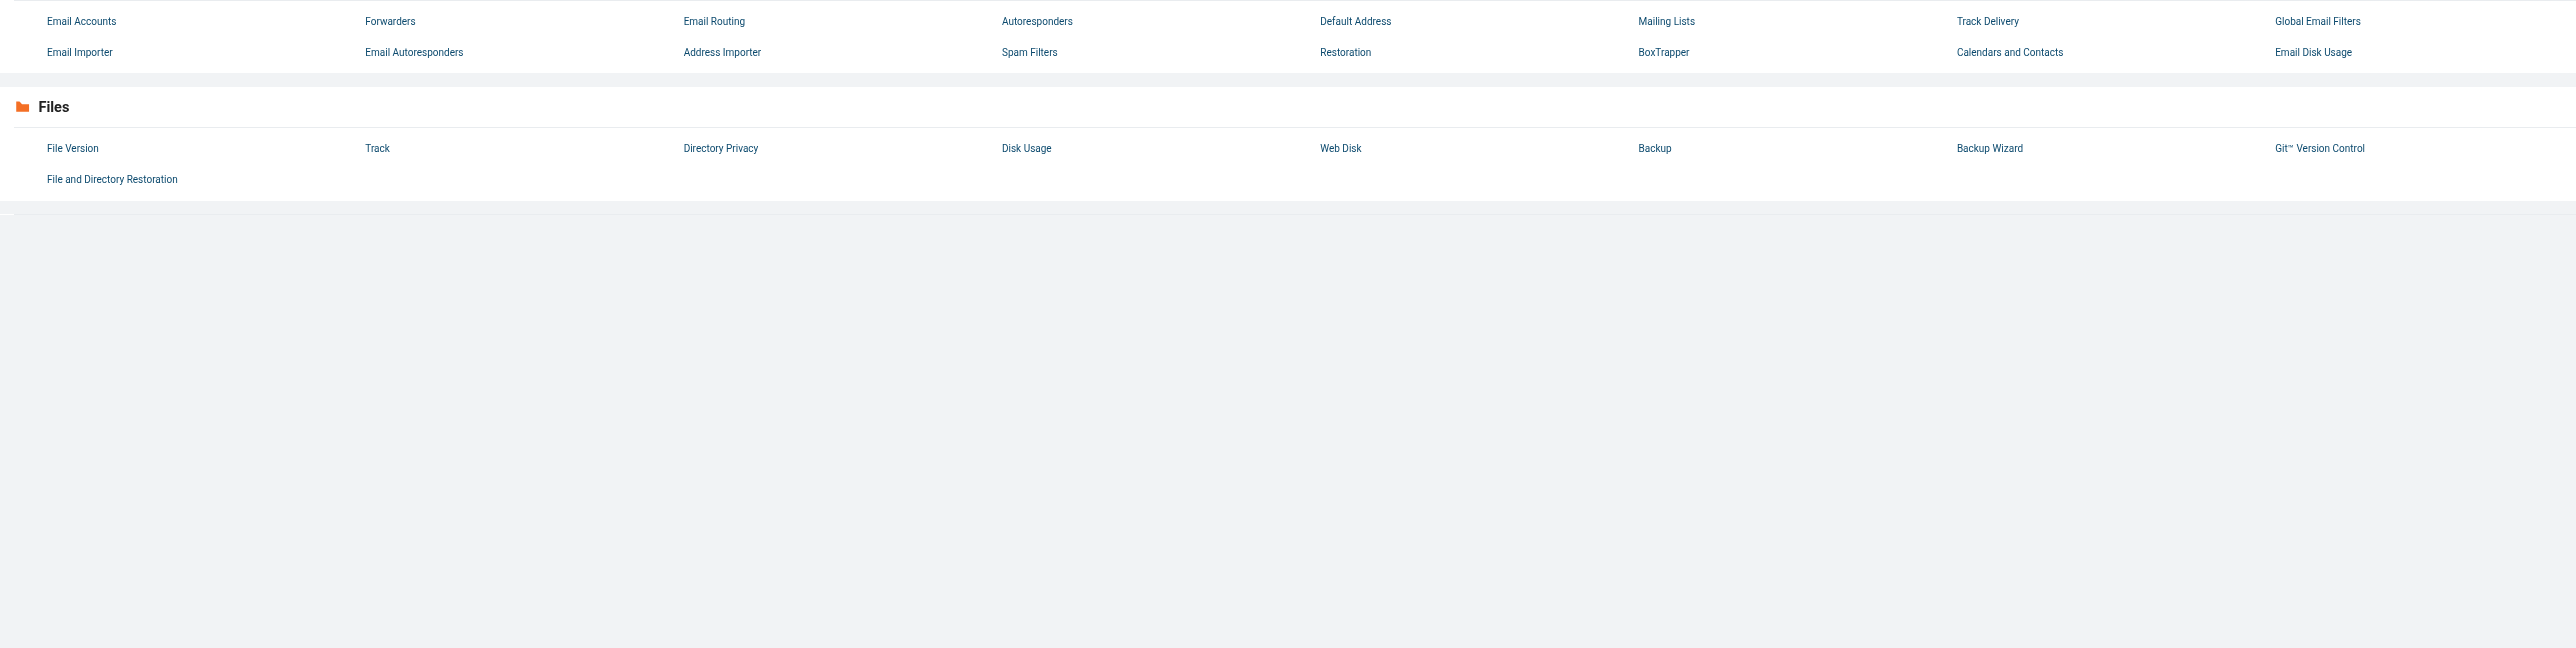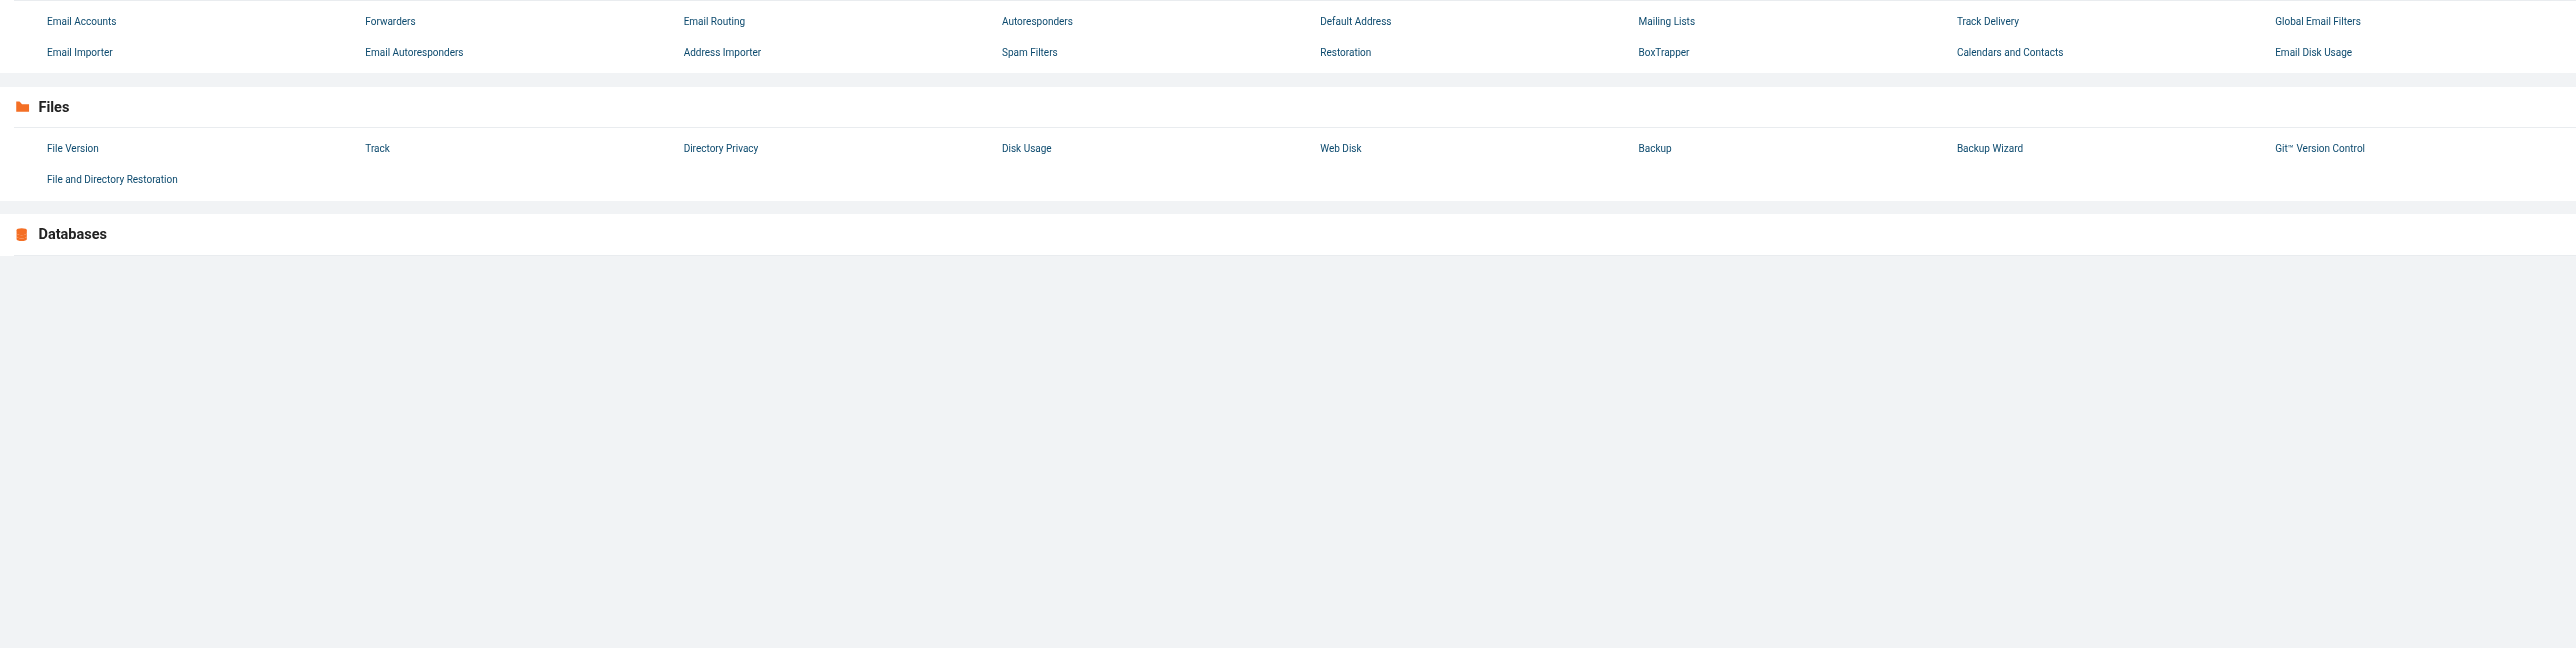--- a/index.html
+++ b/index.html
@@ -117,27 +117,15 @@
         <a class="item">Backup</a>
         <a class="item">Backup Wizard</a>
         <a class="item">Git™ Version Control</a>
         <a class="item">File and Directory Restoration</a>
       </div>
     </div>
   </div>
 </div>
 
 <div class="panel">
-  <div class="panel-header">
-    <span class="icon">
-      <svg viewBox="0 0 24 24" width="15.4" height="17.3" fill="currentColor">
-          <ellipse cx="12" cy="5" rx="8" ry="3"></ellipse>
-          <path d="M4 5v5c0 1.66 3.58 3 8 3s8-1.34 8-3V5"></path>
-          <path d="M4 10v5c0 1.66 3.58 3 8 3s8-1.34 8-3v-5" fill="none" stroke="currentColor" stroke-width="0"></path>
-          <path d="M4 10v5c0 1.66 3.58 3 8 3s8-1.34 8-3v-5c0 1.66-3.58 3-8 3s-8-1.34-8-3z"></path>
-          <path d="M4 15v4c0 1.66 3.58 3 8 3s8-1.34 8-3v-4c0 1.66-3.58 3-8 3s-8-1.34-8-3z"></path>
-        </svg>
-    </span>
-    <span class="title">Databases</span>
-  </div>
   <div class="panel-divider"></div>
 </div>
 
 
 </body></html>

